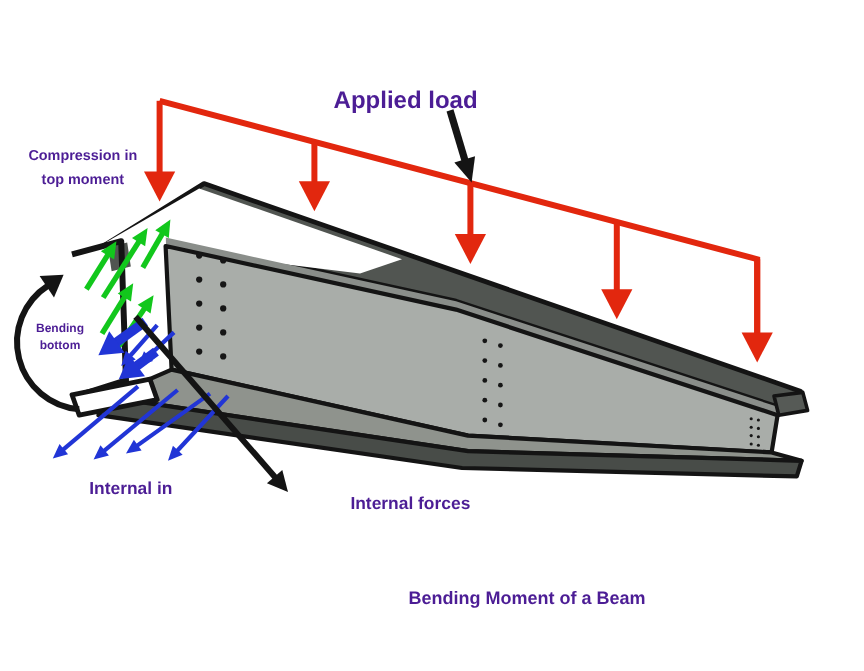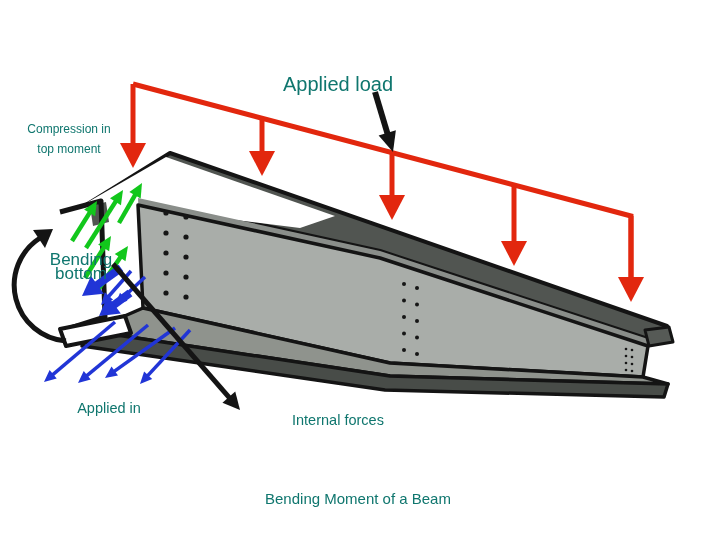--- a/index.html
+++ b/index.html
@@ -3,29 +3,29 @@
 <meta charset="utf-8">
 <style>
   html,body{margin:0;padding:0;background:#fff;}
   .stage{
     position:relative;width:720px;height:559px;overflow:hidden;
     background:var(--background,#fff);
     font-family:"Liberation Sans",sans-serif;
   }
   .stage svg{position:absolute;left:0;top:0;}
   .lbl{
-    position:absolute;font-weight:400;color:#0f766e;text-align:center;
+    position:absolute;font-weight:700;color:#4c1d95;text-align:center;
     white-space:nowrap;
   }
   #lbl-compression{left:6px;top:119px;width:126px;font-size:12px;line-height:20px;}
   #lbl-applied{left:254px;top:73px;width:168px;font-size:20px;line-height:22px;}
-  #lbl-bending{left:13px;top:253px;width:74px;font-size:17px;line-height:14px;margin-left:31px;}
+  #lbl-bending{left:13px;top:268px;width:74px;font-size:10px;line-height:14px;}
   #lbl-tension{left:45px;top:400px;width:128px;font-size:14.5px;line-height:16px;}
   #lbl-internal{left:249px;top:412px;width:150px;font-size:14.5px;text-align:left;margin-left:43px;}
-  #lbl-caption{left:178px;top:490px;width:360px;font-size:15px;}
+  #lbl-caption{left:178px;top:490px;width:360px;font-size:15px;text-align:right;}
 </style>
 </head>
 <body>
 
 <div class="stage" style="--applied_load: #e2270e; --compression: #12c71c; --tension: #2135d6; --outline: #141414; --background: #ffffff; --beam_web: #a9ada9; --beam_flange_dark: #515551; --beam_flange_lip: #8a8e8a; --beam_flange_mid: #8f938d; --beam_flange_shadow: #484c48; --beam_end_face: #ffffff;">
 
   <svg width="720" height="559" viewBox="0 0 720 559">
 
     <g>
       <polyline points="133,84 631,216 631,279" fill="none" style="stroke:var(--applied_load)" stroke-width="5"></polyline>
@@ -184,19 +184,19 @@
   </div>
 
   <div class="lbl" id="lbl-applied">Applied load</div>
 
   <div class="lbl" id="lbl-bending">
     <div>Bending</div>
     <div>bottom</div>
   </div>
 
   <div class="lbl" id="lbl-tension">
-    <div>Applied in</div>
+    <div>Internal in</div>
   </div>
 
   <div class="lbl" id="lbl-internal">Internal forces</div>
 
   <div class="lbl" id="lbl-caption">Bending Moment of a Beam</div>
 </div>
 
 </body></html>

